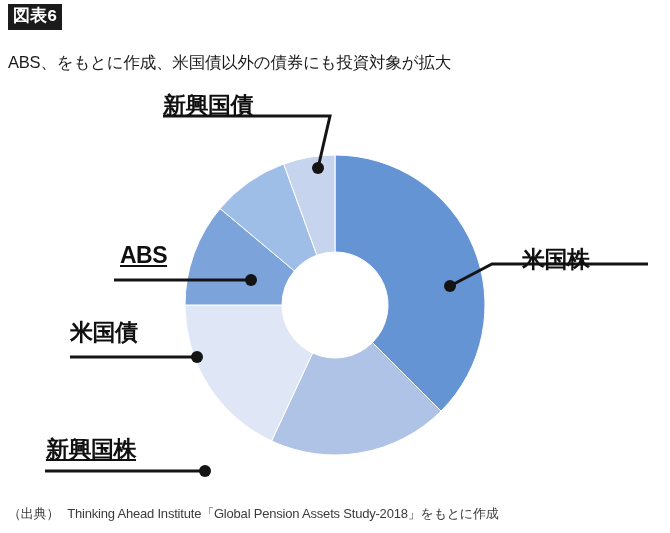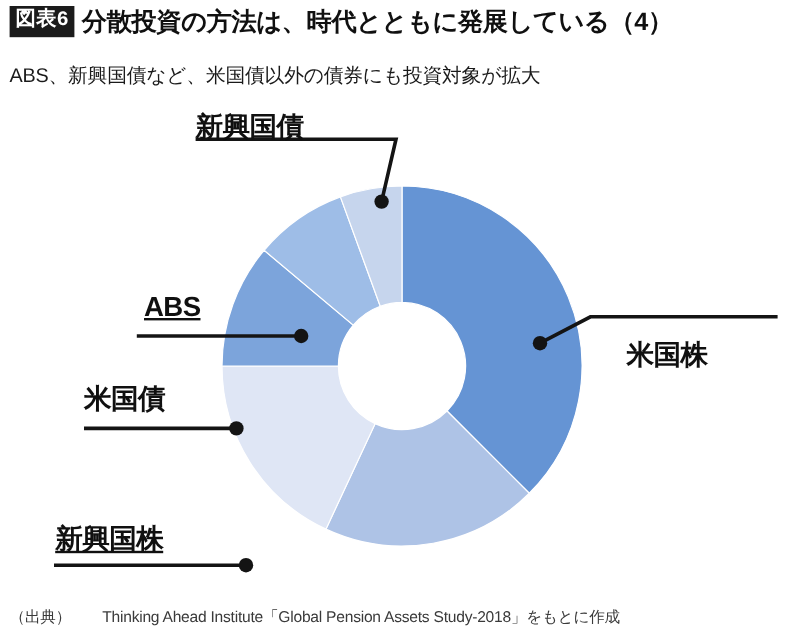--- a/index.html
+++ b/index.html
@@ -92,32 +92,31 @@
   #source-note {
     position: absolute;
     left: 8px;
     top: 505px;
     font-size: 13px;
     color: #3a3a3a;
     white-space: nowrap;
     letter-spacing: -0.2px;
   }
   #source-note .src-label {
-    margin-right: 26px;
+    margin-right: 8px;
   }
 </style>
 </head>
 <body>
 
 <div id="header">
   <div id="title-row">
     <span id="figure-badge">図表6</span>
-    <span id="title-text">分散投資の方法は、時代とともに発展している（4）</span>
   </div>
-  <div id="subtitle-text">ABS、新興国債など、米国債以外の債券にも投資対象が拡大</div>
+  <div id="subtitle-text">ABS、をもとに作成、米国債以外の債券にも投資対象が拡大</div>
 </div>
 
 <div id="chart-area">
   <svg id="donut-svg" width="670" height="400" viewBox="0 0 670 400">
     <g id="donut-slices">
         <path d="M 335 69 A 150 150 0 0 1 441.06601717798213 325.06601717798213 L 372.47665940288704 256.47665940288704 A 53 53 0 0 0 335 166 Z" fill="#6594D4" stroke="#ffffff" stroke-width="1"></path>
         <path d="M 441.06601717798213 325.06601717798213 A 150 150 0 0 1 271.6072607388951 354.94616805549754 L 312.60123212774295 267.03431271294244 A 53 53 0 0 0 372.47665940288704 256.47665940288704 Z" fill="#AEC3E6" stroke="#ffffff" stroke-width="1"></path>
         <path d="M 271.6072607388951 354.94616805549754 A 150 150 0 0 1 185 219.00000000000003 L 282 219 A 53 53 0 0 0 312.60123212774295 267.03431271294244 Z" fill="#DFE6F5" stroke="#ffffff" stroke-width="1"></path>
         <path d="M 185 219.00000000000003 A 150 150 0 0 1 220.09333353215328 122.58185854701911 L 294.39964451469416 184.9322566866134 A 53 53 0 0 0 282 219 Z" fill="#7CA4DB" stroke="#ffffff" stroke-width="1"></path>
         <path d="M 220.09333353215328 122.58185854701911 A 150 150 0 0 1 283.6969785011496 78.04610688211378 L 316.8729324037395 169.19629109834688 A 53 53 0 0 0 294.39964451469416 184.9322566866134 Z" fill="#9EBDE7" stroke="#ffffff" stroke-width="1"></path>
@@ -134,21 +133,21 @@
         <circle cx="205" cy="385" r="6" fill="#141414"></circle>
         <polyline points="197,271 70,271" fill="none" stroke="#141414" stroke-width="3" stroke-linecap="butt" stroke-linejoin="miter"></polyline>
         <circle cx="197" cy="271" r="6" fill="#141414"></circle>
         <polyline points="251,194 114,194" fill="none" stroke="#141414" stroke-width="3" stroke-linecap="butt" stroke-linejoin="miter"></polyline>
         <circle cx="251" cy="194" r="6" fill="#141414"></circle>
         <polyline points="318,82 330,30 163,30" fill="none" stroke="#141414" stroke-width="3" stroke-linecap="butt" stroke-linejoin="miter"></polyline>
         <circle cx="318" cy="82" r="6" fill="#141414"></circle>
       </g>
   </svg>
   <div id="callout-labels">
-      <div class="callout-label" style="left: 522px; top: 162px; margin-top: 36px;">米国株</div>
+      <div class="callout-label" style="left: 522px; top: 162px;">米国株</div>
       <div class="callout-label" style="left: 46px; top: 352px; text-decoration: underline;">新興国株</div>
       <div class="callout-label" style="left: 70px; top: 235px;">米国債</div>
       <div class="callout-label" style="left: 120px; top: 158px; text-decoration: underline;">ABS</div>
       <div class="callout-label" style="left: 163px; top: 8px;">新興国債</div>
     </div>
 </div>
 
 <div id="source-note">
   <span class="src-label">（出典）</span><span>Thinking Ahead Institute「Global Pension Assets Study-2018」をもとに作成</span>
 </div>

